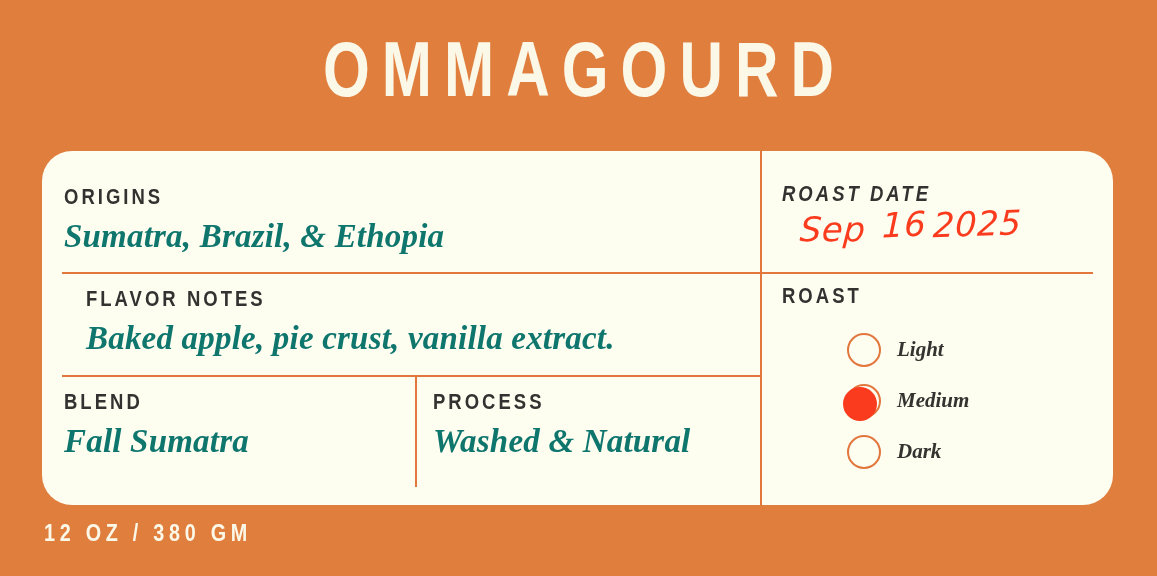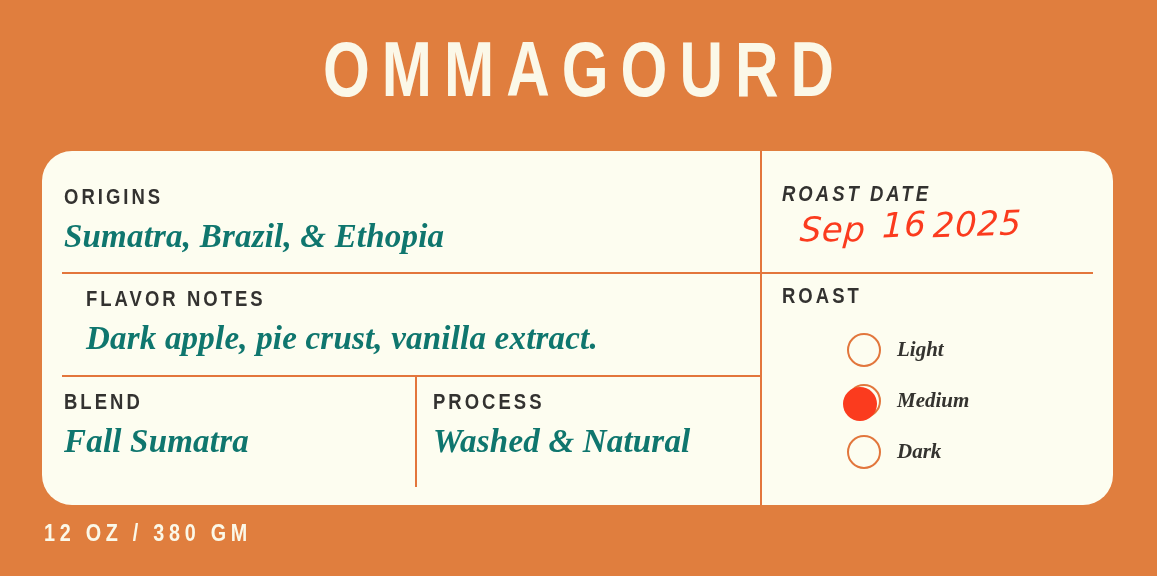--- a/index.html
+++ b/index.html
@@ -232,21 +232,21 @@
 
     <div class="col-left">
 
       <div class="field f-origins">
         <div class="field-label">ORIGINS</div>
         <div class="field-value">Sumatra, Brazil, &amp; Ethopia</div>
       </div>
 
       <div class="field f-flavor">
         <div class="field-label">FLAVOR NOTES</div>
-        <div class="field-value">Dark apple, pie crust, vanilla extract.</div>
+        <div class="field-value">Baked apple, pie crust, vanilla extract.</div>
       </div>
 
       <div class="field f-blend">
         <div class="field-label">BLEND</div>
         <div class="field-value">Fall Sumatra</div>
       </div>
 
       <div class="field f-process">
         <div class="field-label">PROCESS</div>
         <div class="field-value">Washed &amp; Natural</div>

